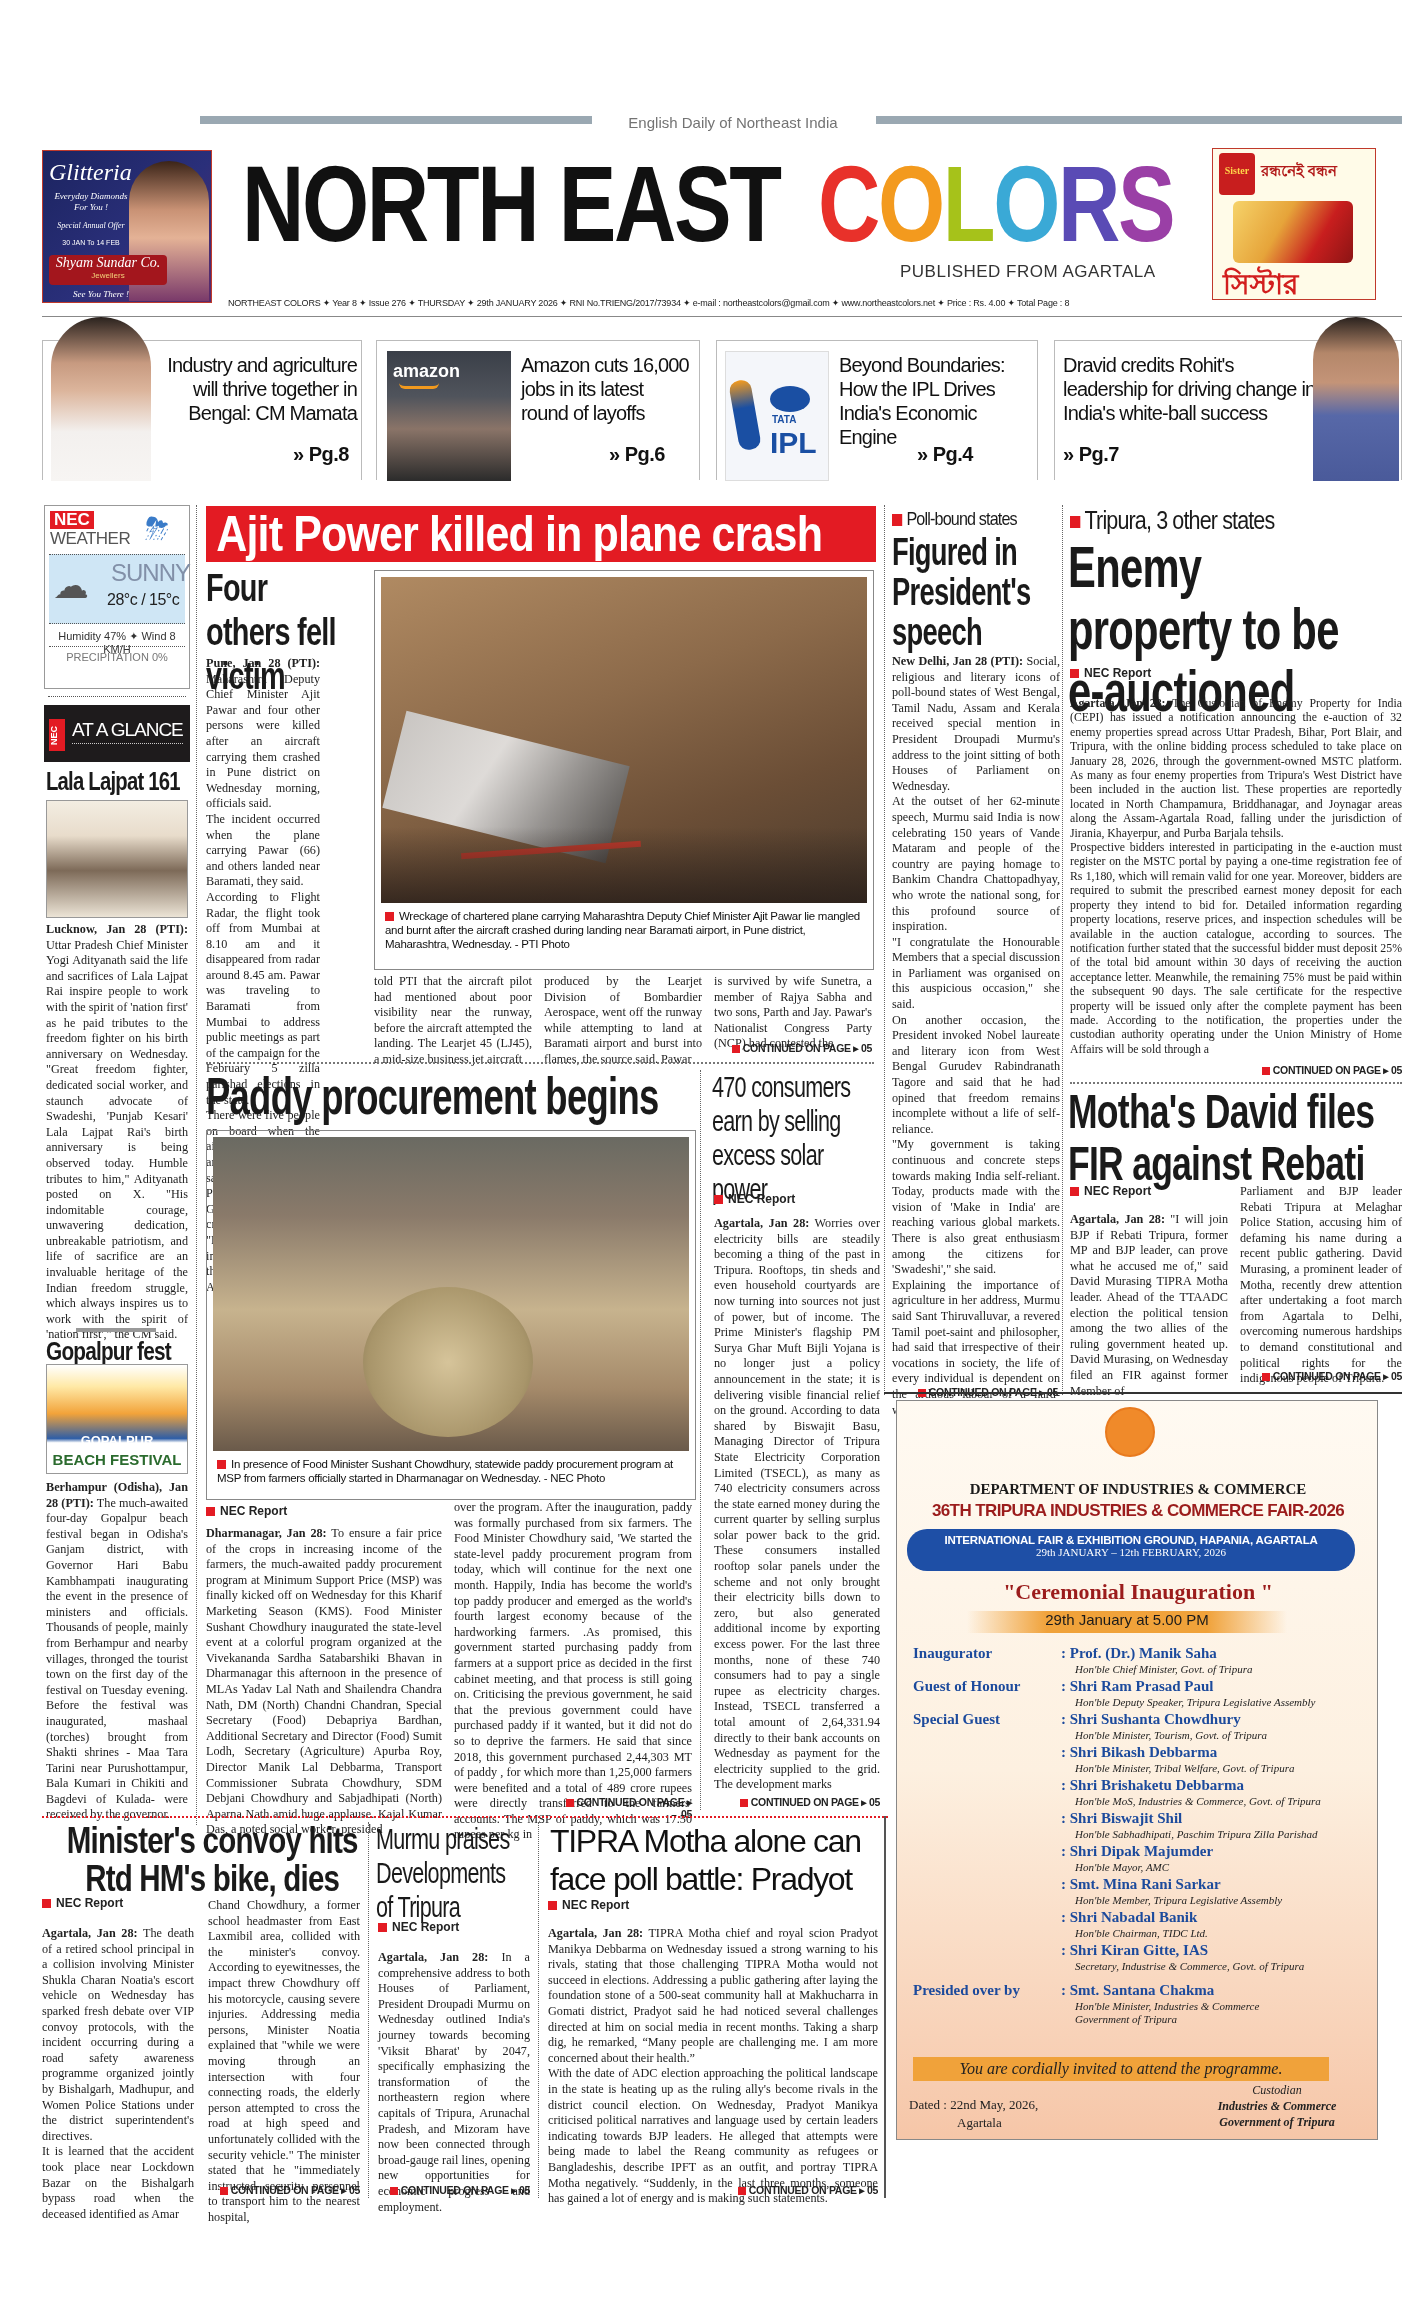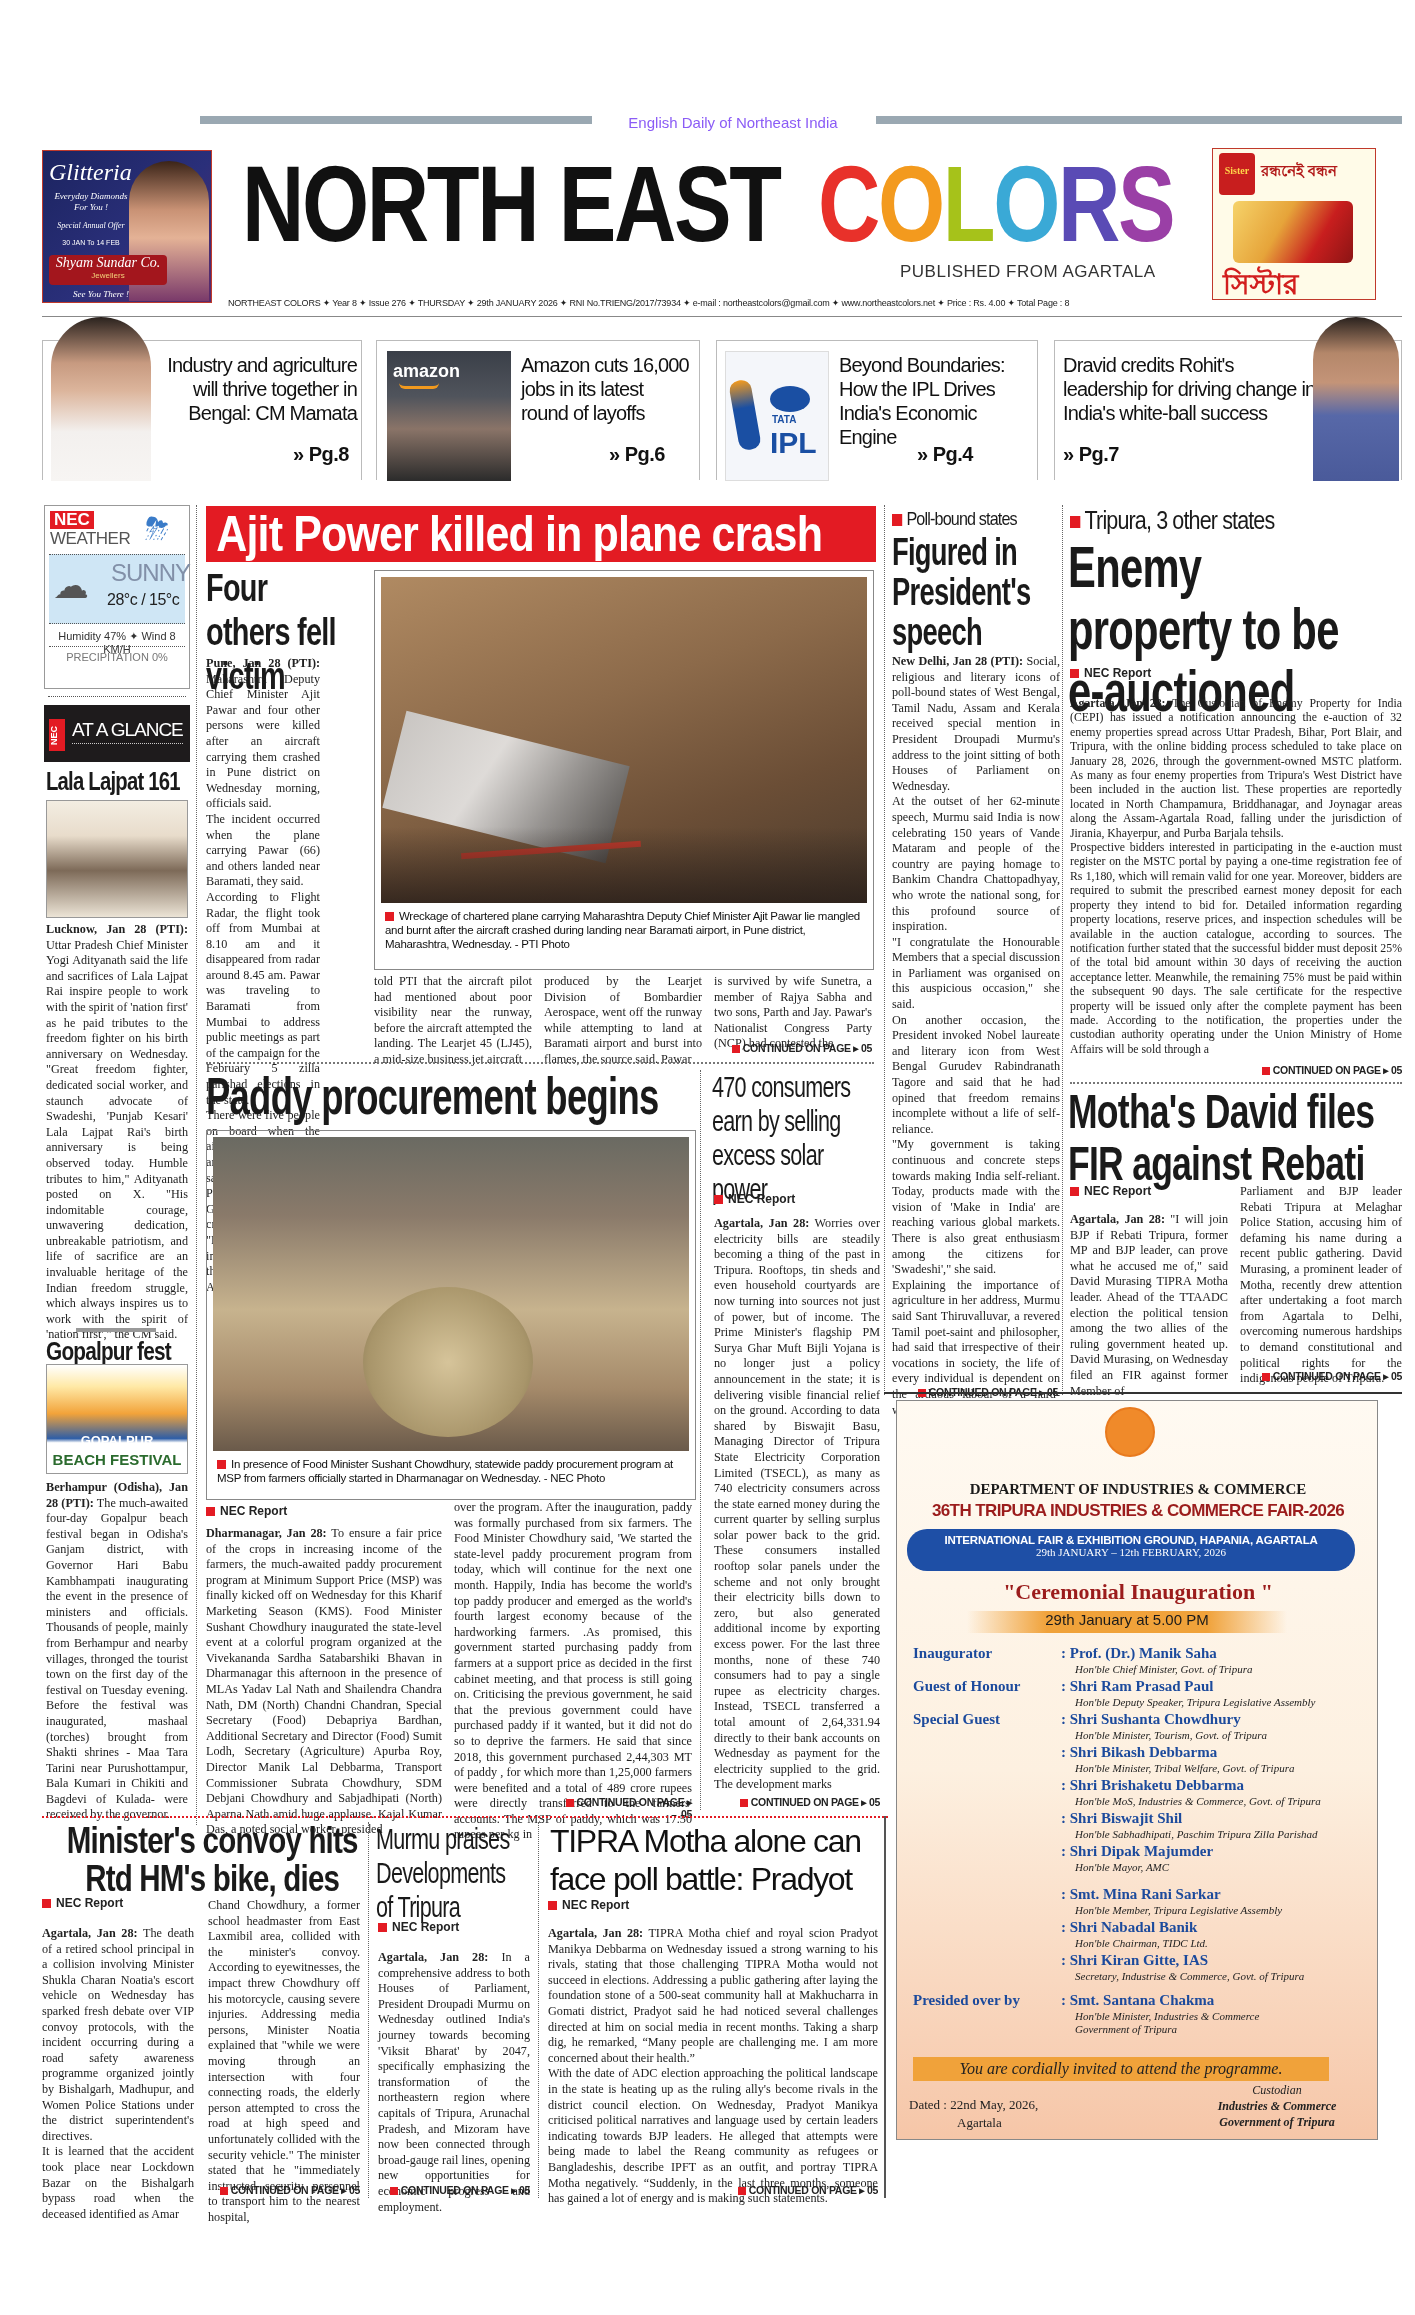--- a/index.html
+++ b/index.html
@@ -30,21 +30,21 @@
 .inv-role{width:148px;color:#1c4a9c;font-weight:bold;font-size:15px}
 .inv-name{color:#1c4a9c;font-weight:bold;font-size:15px}
 .inv-desc{font-style:italic;font-size:11px;color:#222;margin-left:14px;margin-top:1px}
 </style>
 </head>
 <body>
 
 <div class="abs" style="left:200px;top:116px;width:392px">
     <div class="tagline-bar"></div>
   </div>
-<div class="abs sans" style="left:598px;top:114px;width:270px;text-align:center;font-size:15px;color:#8b5cf6">English Daily of Northeast India</div>
+<div class="abs sans" style="left:598px;top:114px;width:270px;text-align:center;font-size:15px;color:#737373">English Daily of Northeast India</div>
 <div class="abs" style="left:876px;top:116px;width:526px">
     <div class="tagline-bar"></div>
   </div>
 
 <div class="abs ad-box" style="left:42px;top:150px;width:170px;height:153px;background:linear-gradient(135deg,#1c2460 0%,#2a2f7a 55%,#5c2a6a 100%)">
   <div class="abs" style="left:6px;top:8px;color:#fff;font-style:italic;font-size:24px;font-family:'Liberation Serif',serif">Glitteria</div>
   <div class="abs" style="left:8px;top:40px;width:80px;color:#fff;font-style:italic;font-size:9px;line-height:11px;text-align:center">Everyday Diamonds For You !</div>
   <div class="abs" style="left:8px;top:70px;width:80px;color:#fff;font-style:italic;font-size:8px;text-align:center">Special Annual Offer</div>
   <div class="abs sans" style="left:8px;top:88px;width:80px;color:#fff;font-size:7px;text-align:center">30 JAN To 14 FEB</div>
   <div class="abs" style="left:86px;top:10px;width:80px;height:140px;border-radius:40px 40px 0 0;background:linear-gradient(180deg,#3b2418 0%,#c99275 35%,#e4b296 55%,#7a3a6a 100%)"></div>
@@ -252,21 +252,21 @@
           <div class="inv-desc">Hon'ble MoS, Industries &amp; Commerce, Govt. of Tripura</div>
         </div>
       </div>
     <div class="inv-row" style="margin-bottom:3px">
         <div class="inv-role"></div>
         <div>
           <div class="inv-name">: Shri Biswajit Shil</div>
           <div class="inv-desc">Hon'ble Sabhadhipati, Paschim Tripura Zilla Parishad</div>
         </div>
       </div>
-    <div class="inv-row" style="margin-bottom:13px">
+    <div class="inv-row" style="margin-bottom:3px">
         <div class="inv-role"></div>
         <div>
           <div class="inv-name">: Shri Dipak Majumder</div>
           <div class="inv-desc">Hon'ble Mayor, AMC</div>
         </div>
       </div>
     <div class="inv-row" style="margin-bottom:3px">
         <div class="inv-role"></div>
         <div>
           <div class="inv-name">: Smt. Mina Rani Sarkar</div>

